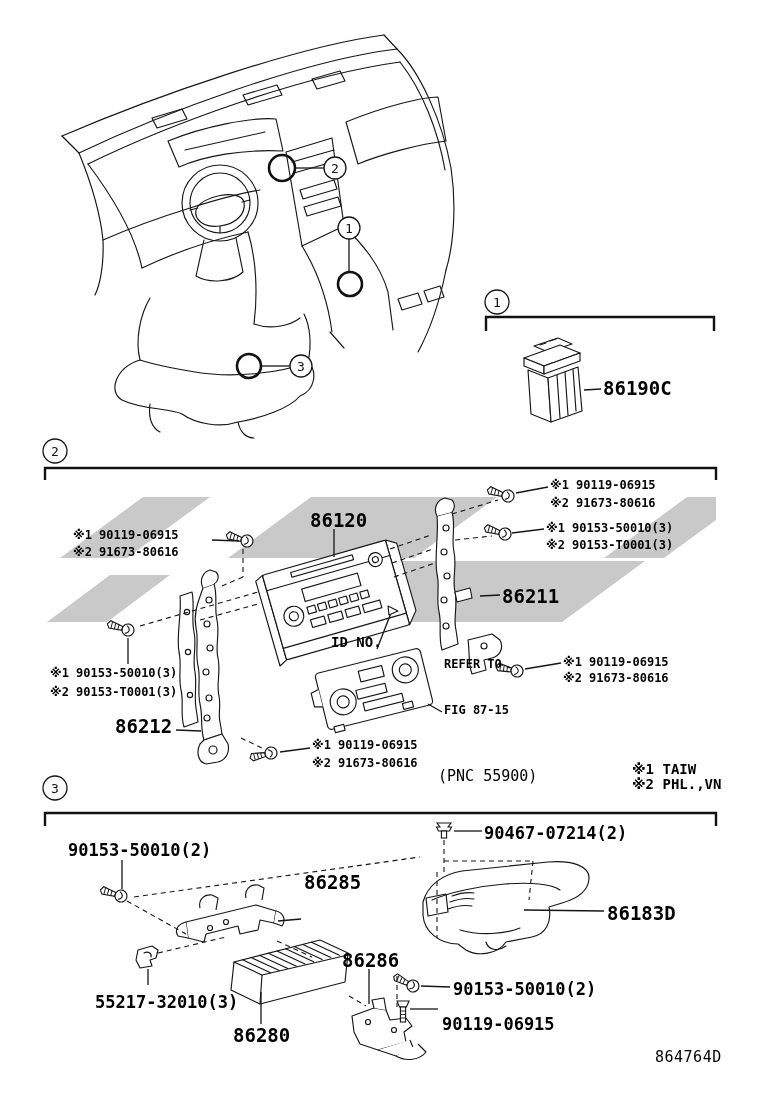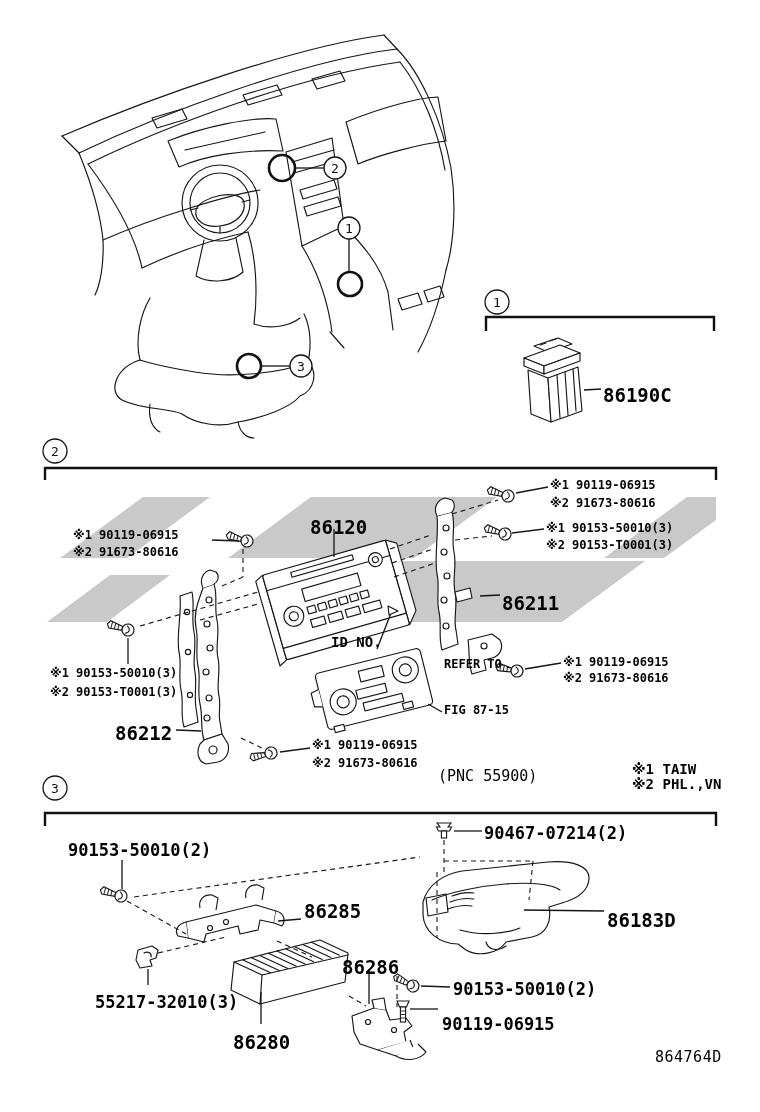--- a/index.html
+++ b/index.html
@@ -8,21 +8,21 @@
   .ln{stroke:#161616;fill:none;stroke-width:1.15;stroke-linecap:round;stroke-linejoin:round;}
   .fw{stroke:#161616;fill:#fff;stroke-width:1.15;stroke-linejoin:round;}
   .dash{stroke:#161616;fill:none;stroke-width:1.1;stroke-dasharray:5 4;}
   .lead{stroke:#161616;fill:none;stroke-width:1.3;}
   .hdr{stroke:#111;fill:none;stroke-width:2.4;}
   .bold-circ{stroke:#111;fill:none;stroke-width:2.6;}
   .thin-circ{stroke:#161616;fill:#fff;stroke-width:1.3;}
   .wm{fill:#c9c9c9;}
   .cnum{font-family:"DejaVu Sans Mono","DejaVu Sans",monospace;font-size:13px;fill:#111;}
   .lbl{position:absolute;font-family:"DejaVu Sans Mono","DejaVu Sans",monospace;font-weight:bold;color:#000;white-space:nowrap;line-height:1;}
-  .sz19{font-size:19px;margin-top:7px;}
+  .sz19{font-size:19px;}
   .sz17{font-size:17px;}
   .sz16{font-size:12px;}
   .note{font-size:14px;}
   .plain{font-weight:normal;font-size:15px;margin-top:48px;}
   .idno{font-size:14px;}
   .code{font-weight:normal;font-size:15px;letter-spacing:0.5px;}
 </style>
 </head>
 <body>
 
@@ -344,21 +344,21 @@
 <div class="lbl sz16" style="left:444px;top:704px">FIG 87-15</div>
 <div class="lbl plain" style="left:438px;top:721px">(PNC 55900)</div>
 
 <div class="lbl idno" style="left:331px;top:635px">ID NO.</div>
 
 <div class="lbl note" style="left:632px;top:762px">※1 TAIW</div>
 <div class="lbl note" style="left:632px;top:777px">※2 PHL.,VN</div>
 
 <div class="lbl sz17" style="left:68px;top:842px">90153-50010(2)</div>
 <div class="lbl sz17" style="left:484px;top:825px">90467-07214(2)</div>
-<div class="lbl sz19" style="left:304px;top:895px">86285</div>
+<div class="lbl sz19" style="left:304px;top:873px">86285</div>
 <div class="lbl sz19" style="left:607px;top:904px">86183D</div>
 <div class="lbl sz19" style="left:342px;top:951px">86286</div>
 <div class="lbl sz17" style="left:95px;top:994px">55217-32010(3)</div>
 <div class="lbl sz19" style="left:233px;top:1026px">86280</div>
 <div class="lbl sz17" style="left:453px;top:981px">90153-50010(2)</div>
 <div class="lbl sz17" style="left:442px;top:1016px">90119-06915</div>
 
 <div class="lbl code" style="left:655px;top:1050px">864764D</div>
 
 </div>

